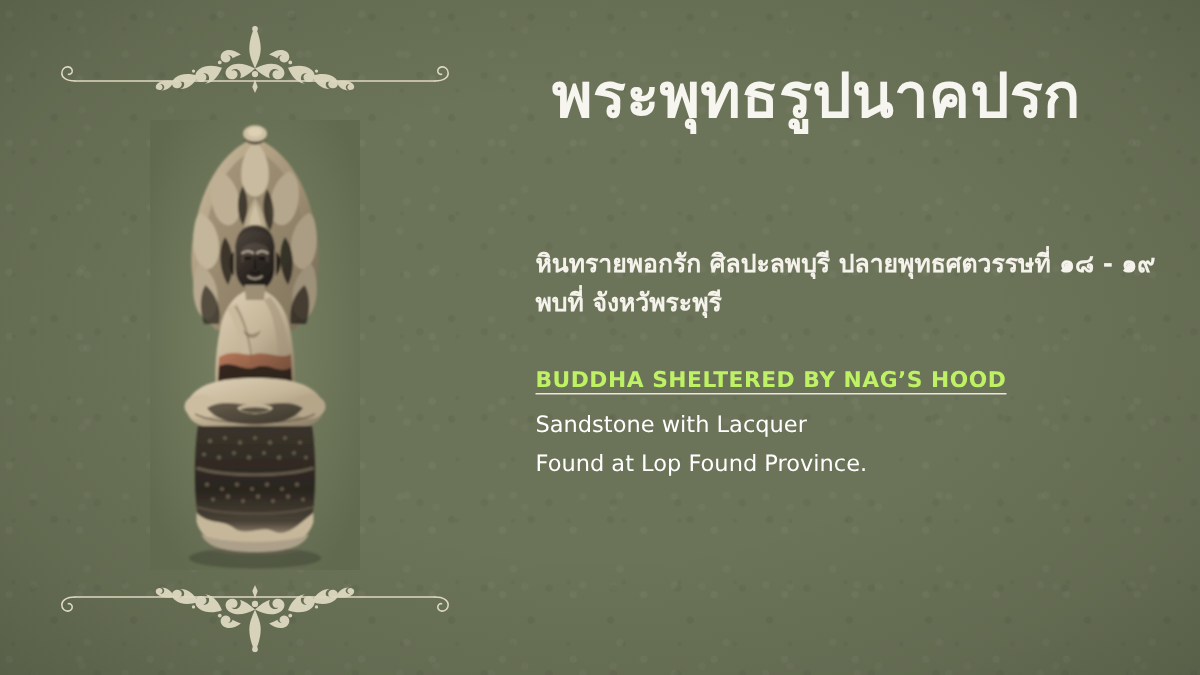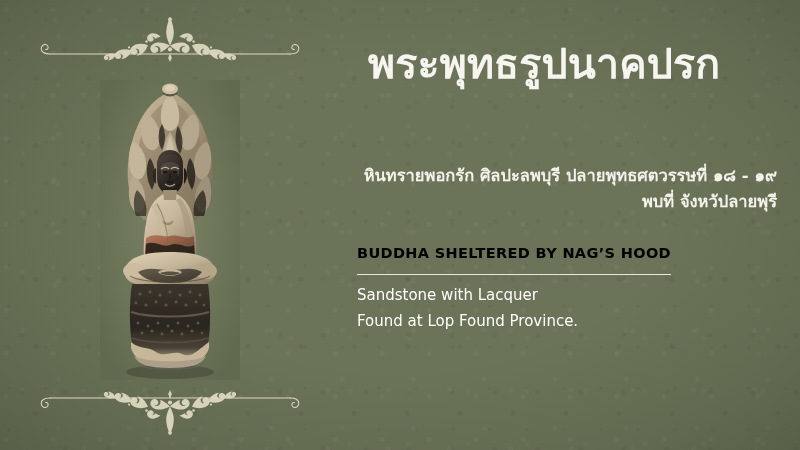--- a/index.html
+++ b/index.html
@@ -91,35 +91,35 @@
   .subtitle-th {
     position: absolute;
     left: 0px;
     top: 163px;
     width: 420px;
     font-size: 16.5px;
     line-height: 26px;
     font-weight: 600;
     color: #f4f2eb;
   }
-  .subtitle-th .line { display: block; white-space: nowrap; text-align: right; }
+  .subtitle-th .line { display: block; white-space: nowrap; }
 
   .en-block {
     position: absolute;
     left: 0px;
     top: 243px;
     width: 420px;
   }
   .en-heading {
     display: inline-block;
     font-size: 14.5px;
     font-weight: 700;
     letter-spacing: 0.35px;
-    color: #000000;
-    padding-bottom: 13px;
+    color: #bef264;
+    padding-bottom: 0;
     border-bottom: 1.6px solid #e9e6da;
     white-space: nowrap;
   }
   .en-line {
     display: block;
     font-size: 15px;
     line-height: 26px;
     color: #ffffff;
     white-space: nowrap;
   }
@@ -402,21 +402,21 @@
       <rect x="0" y="0" width="140" height="300" fill="none"></rect>
     </svg>
   </div>
 
   <div class="text-col">
 
     <div class="title-th">พระพุทธรูปนาคปรก</div>
 
     <div class="subtitle-th">
       <span class="line">หินทรายพอกรัก ศิลปะลพบุรี ปลายพุทธศตวรรษที่ ๑๘ - ๑๙</span>
-      <span class="line">พบที่ จังหวัปลายพุรี</span>
+      <span class="line">พบที่ จังหวัพระพุรี</span>
     </div>
 
     <div class="en-block">
       <div class="en-heading">BUDDHA SHELTERED BY NAG’S HOOD</div>
 
       <span class="en-line">Sandstone with Lacquer</span>
 
 
       <span class="en-line">Found at Lop Found Province.</span>
     </div>

